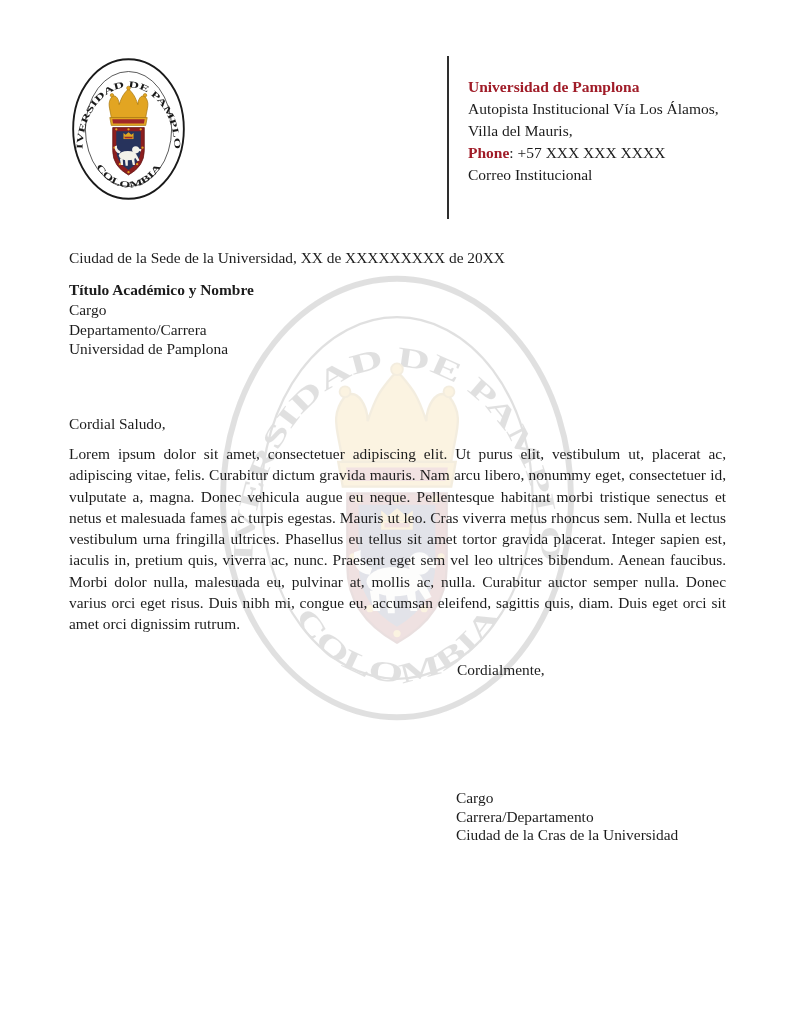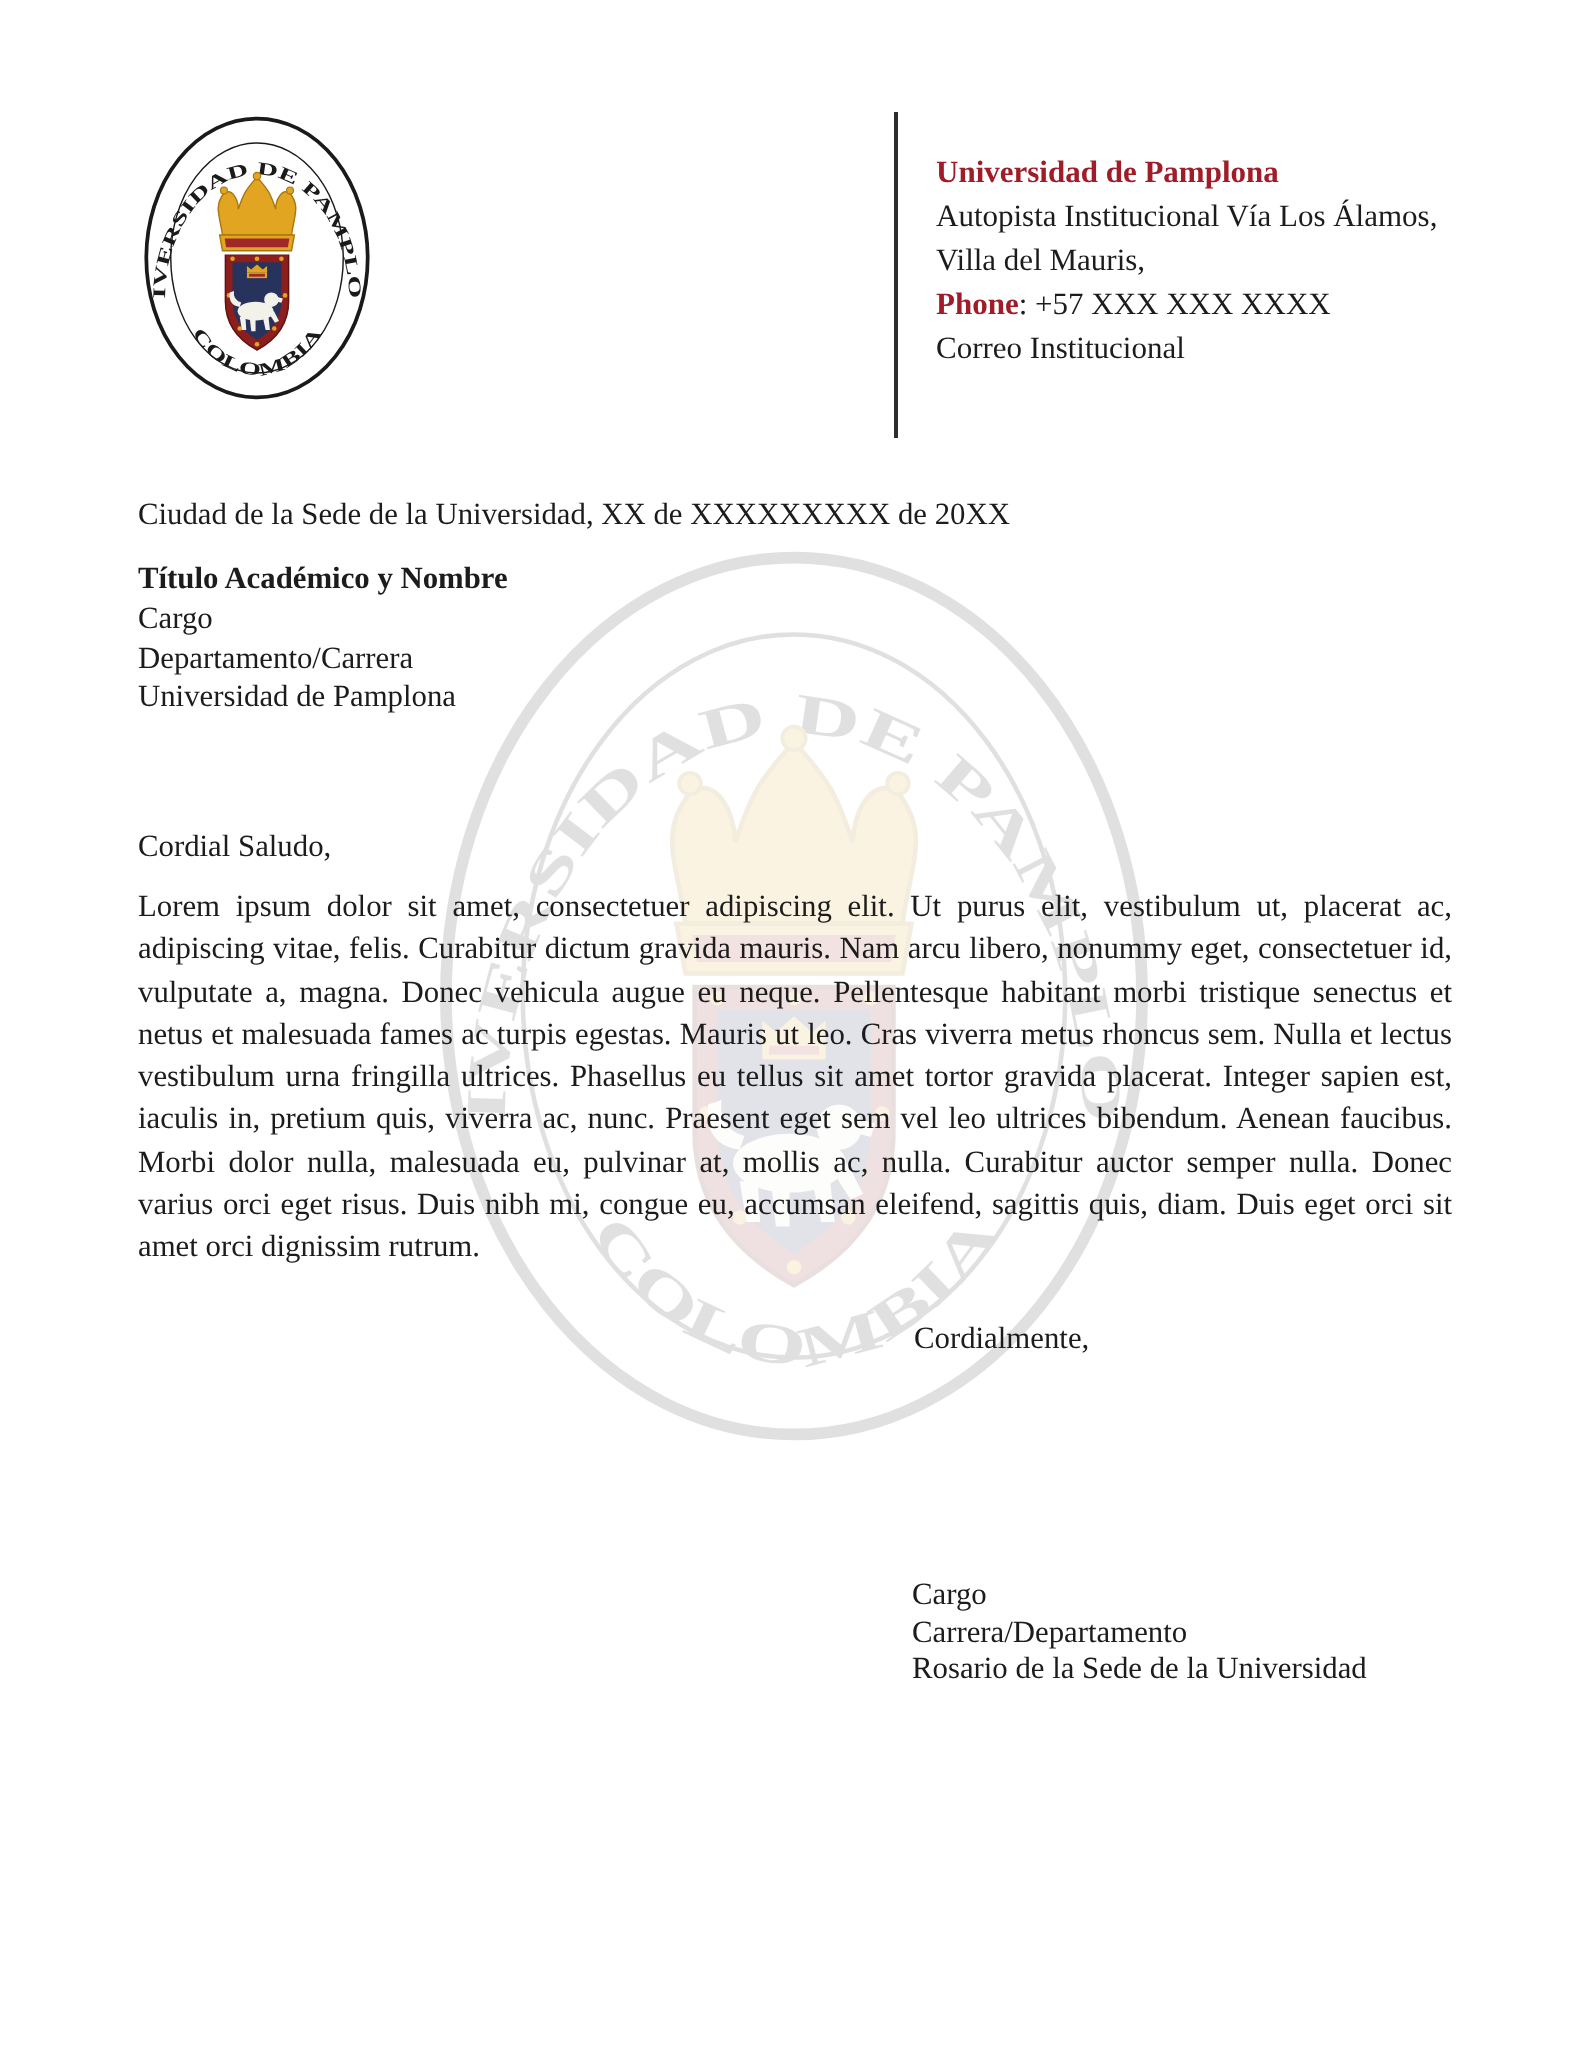--- a/index.html
+++ b/index.html
@@ -164,16 +164,16 @@
   <div class="txtblock salutation">Cordial Saludo,</div>
 
   <div class="txtblock body-par">Lorem ipsum dolor sit amet, consectetuer adipiscing elit. Ut purus elit, vestibulum ut, placerat ac, adipiscing vitae, felis. Curabitur dictum gravida mauris. Nam arcu libero, nonummy eget, consectetuer id, vulputate a, magna. Donec vehicula augue eu neque. Pellentesque habitant morbi tristique senectus et netus et malesuada fames ac turpis egestas. Mauris ut leo. Cras viverra metus rhoncus sem. Nulla et lectus vestibulum urna fringilla ultrices. Phasellus eu tellus sit amet tortor gravida placerat. Integer sapien est, iaculis in, pretium quis, viverra ac, nunc. Praesent eget sem vel leo ultrices bibendum. Aenean faucibus. Morbi dolor nulla, malesuada eu, pulvinar at, mollis ac, nulla. Curabitur auctor semper nulla. Donec varius orci eget risus. Duis nibh mi, congue eu, accumsan eleifend, sagittis quis, diam. Duis eget orci sit amet orci dignissim rutrum.</div>
 
 
   <div class="txtblock closing">Cordialmente,</div>
 
   <div class="txtblock signature">
     <div>Cargo</div>
     <div>Carrera/Departamento</div>
-    <div>Rosario de la Sede de la Universidad</div>
+    <div>Ciudad de la Cras de la Universidad</div>
   </div>
 
 </div>
 
 </body></html>

